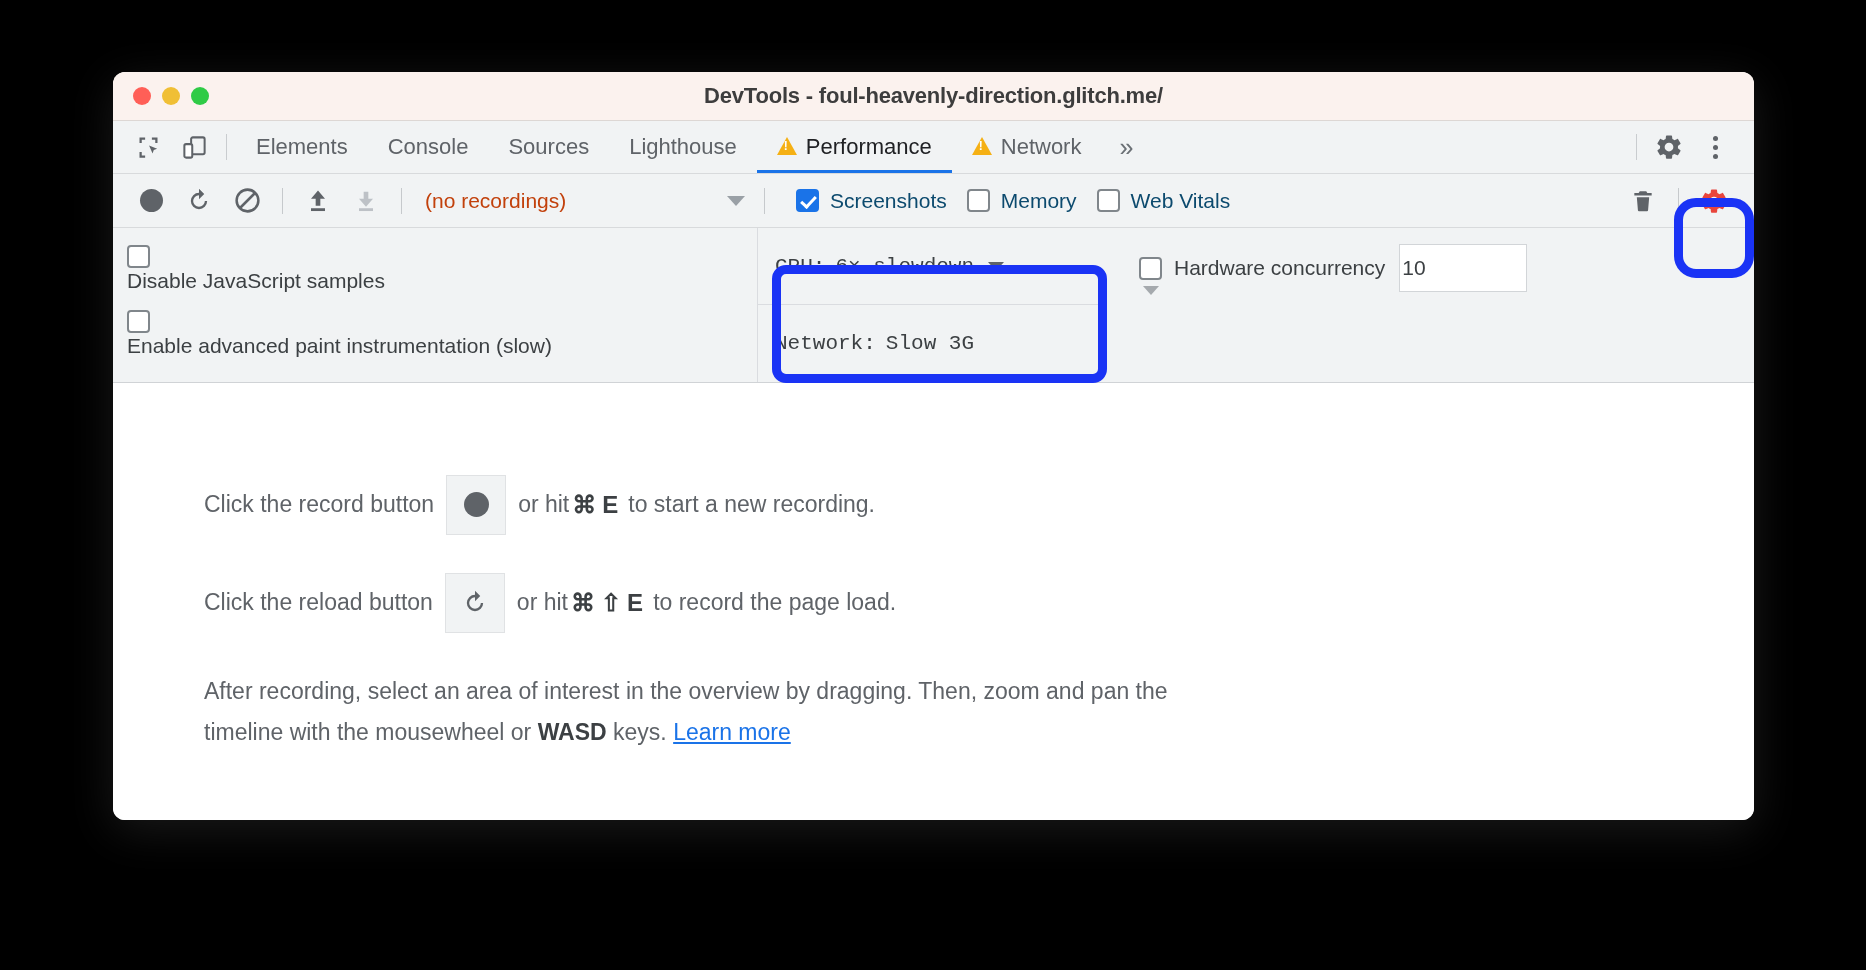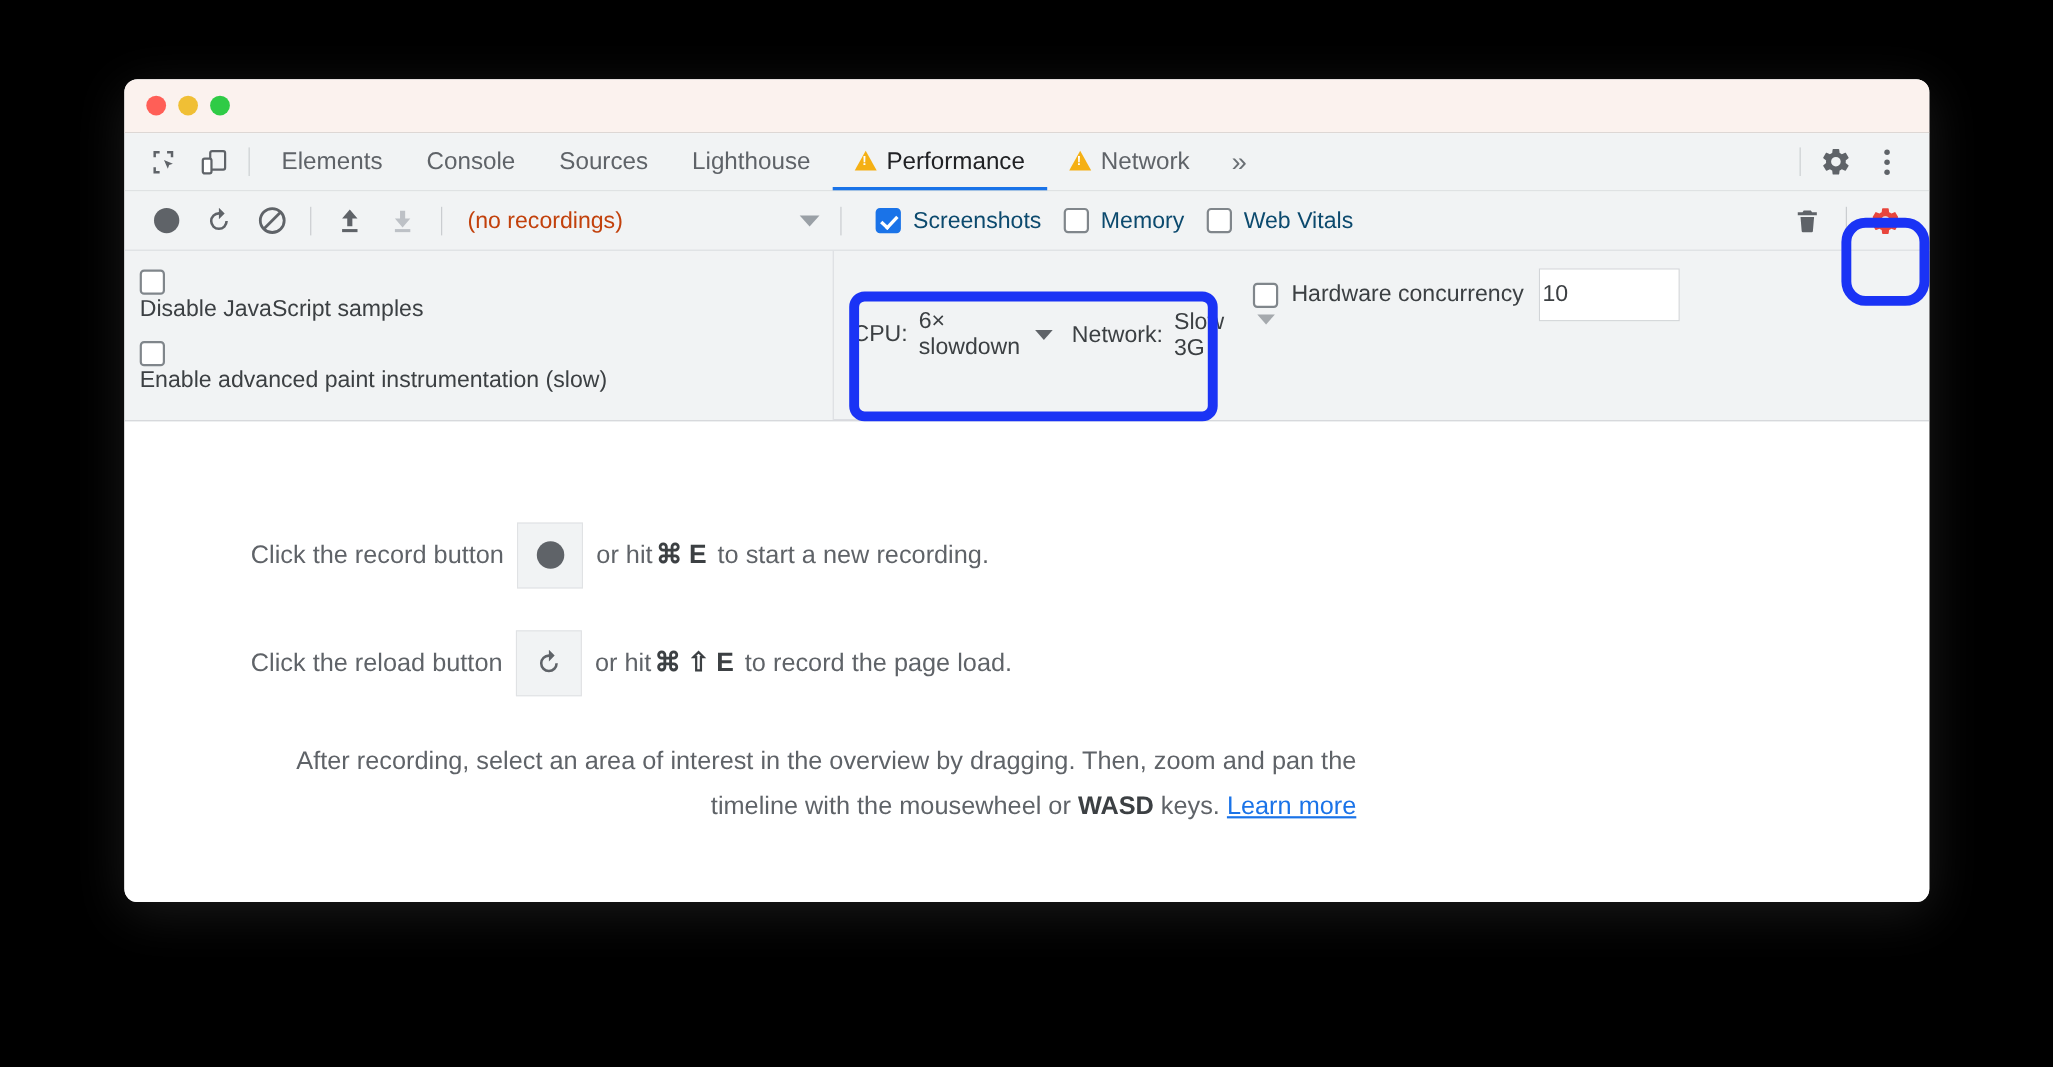--- a/index.html
+++ b/index.html
@@ -245,21 +245,22 @@
   .set-row .cbox { margin-top: 3px; }
   .set-label {
     font-size: 21px;
     color: #3c4043;
     line-height: 1.28;
     max-width: 540px;
   }
   .throttle-col {
     width: 345px;
     display: flex;
-    flex-direction: row;
+    flex-direction: column;
+    font-family: Liberation Mono, monospace;
   }
   .throttle-row {
     flex: 1;
     display: flex;
     align-items: center;
     padding-left: 17px;
     gap: 10px;
     border-bottom: 1px solid #dadce0;
     cursor: pointer;
   }
@@ -302,22 +303,21 @@
     border-right: 8px solid transparent;
     border-top: 9px solid #8b9096;
     opacity: 0.75;
   }
 
   
   .content {
     background: #ffffff;
     height: 474px;
     padding-top: 92px;
-    padding-left: 115px;
-    text-align: right;
+    padding-left: 91px;
   }
   .hint-line {
     display: flex;
     align-items: center;
     font-size: 23px;
     color: #5f6368;
     margin-bottom: 38px;
     flex-wrap: wrap;
   }
   .hint-line .txt { white-space: pre; }
@@ -370,20 +370,21 @@
 <div id="stage">
 
   <div class="window">
 
     <div class="titlebar">
       <div class="traffic-lights">
         <span class="light red"></span>
         <span class="light yellow"></span>
         <span class="light green"></span>
       </div>
+      <div class="window-title">DevTools - foul-heavenly-direction.glitch.me/</div>
     </div>
 
     <div class="tabbar">
 
       <div class="tool-icon-btn">
         <svg width="27" height="27" viewBox="0 0 24 24" aria-hidden="true">
           <path d="M4 3h5v2H6v3H4V3zm11 0h5v5h-2V5h-3V3zM4 16h2v3h3v2H4v-5z" fill="#5f6368"></path>
           <path d="M12.5 10.2l7.2 3-3 1.1-1.1 3-3.1-7.1z" fill="#5f6368"></path>
         </svg>
       </div>

